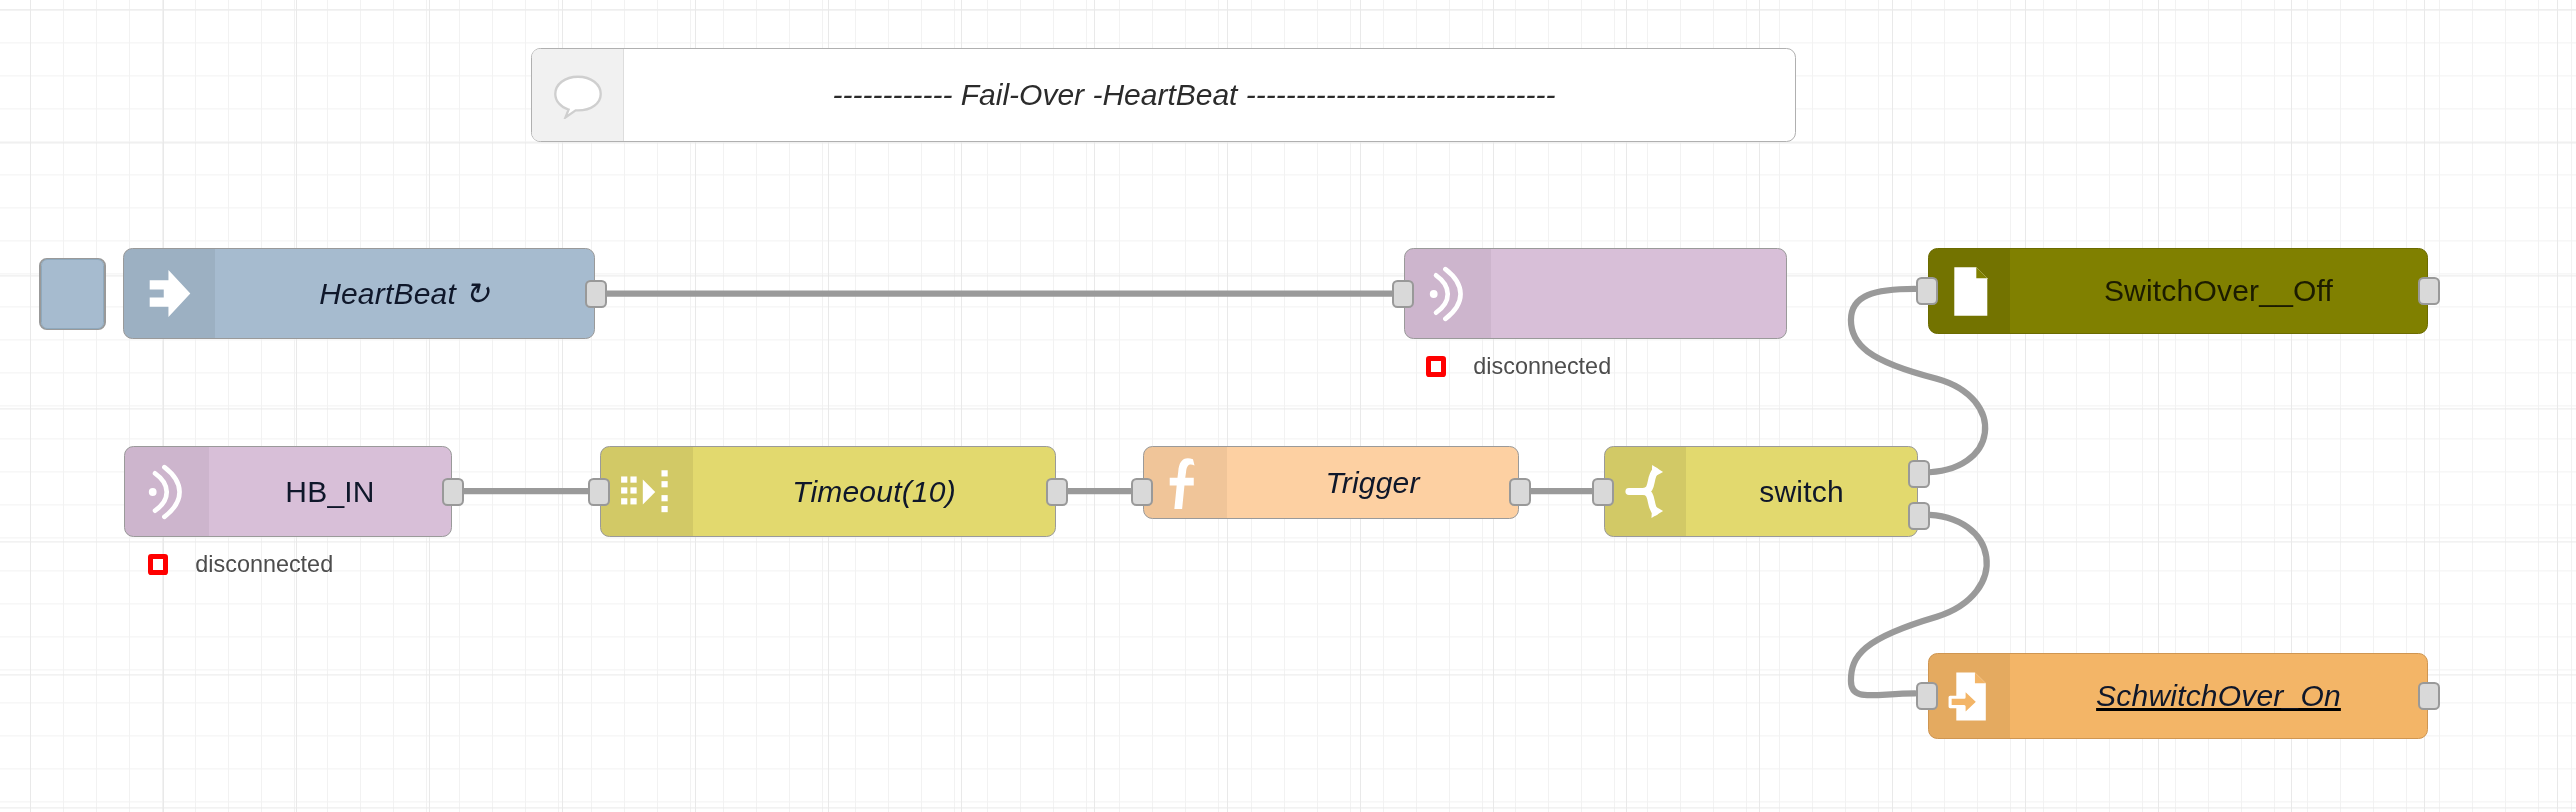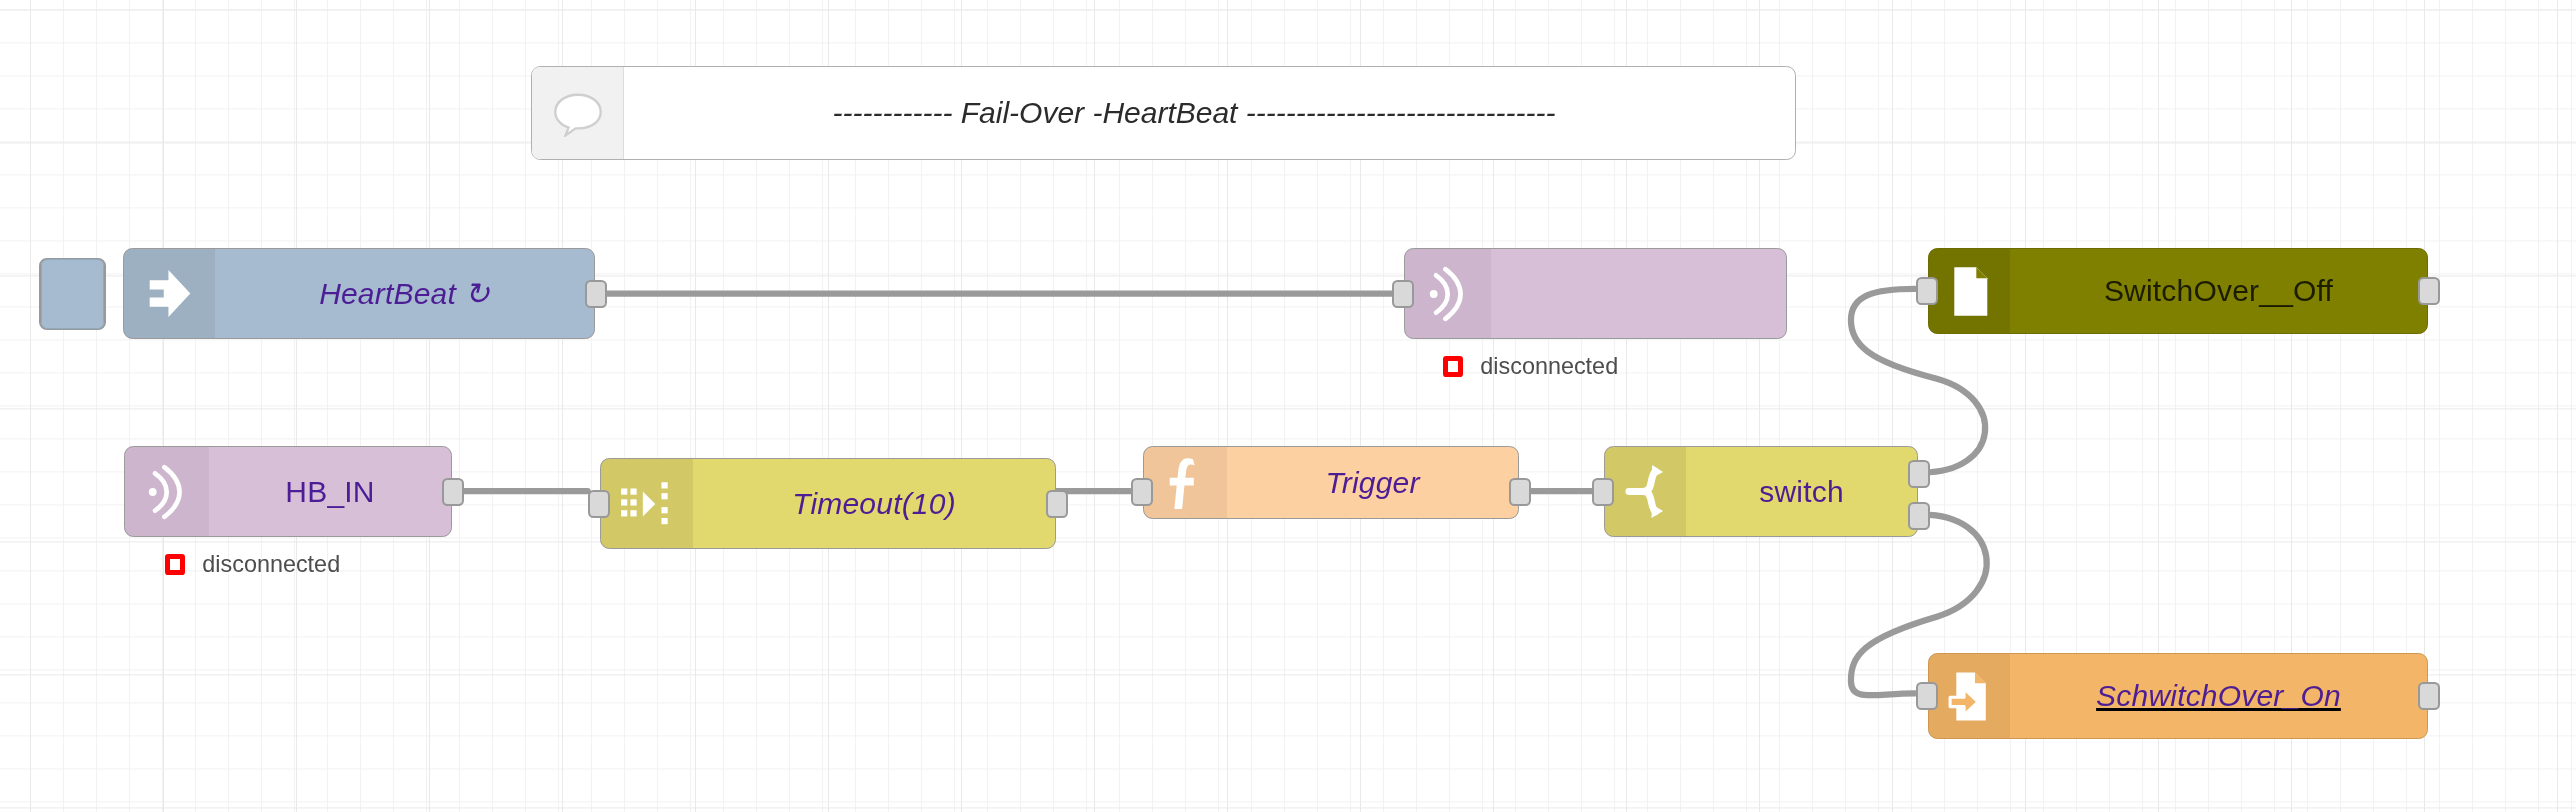--- a/index.html
+++ b/index.html
@@ -72,21 +72,21 @@
     background: rgba(0,0,0,0.06);
   }
   .icon-cell.right-icon {
     order: 2;
   }
   .label {
     flex: 1 1 auto;
     display: flex;
     align-items: center;
     justify-content: center;
-    color: #4c1d95;
+    color: #0f172a;
     font-size: 30px;
     white-space: nowrap;
     padding: 0 14px;
     letter-spacing: 0.2px;
   }
   .label.italic { font-style: italic; }
 
   
   .port {
     position: absolute;
@@ -98,23 +98,22 @@
     box-sizing: border-box;
   }
   .port.in  { left: -13.3px; }
   .port.out { right: -13.3px; }
 
   
   .status {
     position: absolute;
     display: flex;
     align-items: center;
-    gap: 17px;
+    gap: 27px;
     white-space: nowrap;
-    margin-left: 17px;
   }
   .status-dot {
     width: 20.3px;
     height: 20.3px;
     box-sizing: border-box;
     border: 5.5px solid #ff0000;
     background: #ffffff;
     border-radius: 3.1px;
   }
   .status-text {
@@ -124,21 +123,20 @@
 
   
   .comment-node {
     position: absolute;
     display: flex;
     align-items: stretch;
     box-sizing: border-box;
     background: #ffffff;
     border: 1.6px solid #b0b0b0;
     border-radius: 9.4px;
-    margin-top: 18px;
   }
   .comment-icon-cell {
     flex: 0 0 auto;
     display: flex;
     align-items: center;
     justify-content: center;
     background: #f1f1f1;
     border-right: 0.8px solid #dddddd;
     border-radius: 7.8px 0 0 7.8px;
   }
@@ -257,21 +255,21 @@
       </div>
       <div class="label">HB_IN</div>
     </div>
     <div class="port out" style="top:31px;"></div>
   </div>
   <div class="status" style="left:148px; top:551px;">
     <span class="status-dot"></span>
     <span class="status-text">disconnected</span>
   </div>
 
-  <div class="node" style="left:600px; top:446px; width:456px; height:91px; background:#e2d96e;margin-top:12px;">
+  <div class="node" style="left:600px; top:446px; width:456px; height:91px; background:#e2d96e;">
     <div class="node-body">
       <div class="icon-cell" style="width:92px; background:rgba(0,0,0,0.07);">
         <svg width="59" height="56" viewBox="0 0 76 72">
           <g fill="#ffffff">
             <rect x="4" y="16" width="8" height="8"></rect>
             <rect x="16" y="16" width="8" height="8"></rect>
             <rect x="4" y="30" width="8" height="8"></rect>
             <rect x="16" y="30" width="8" height="8"></rect>
             <rect x="4" y="44" width="8" height="8"></rect>
             <rect x="16" y="44" width="8" height="8"></rect>

